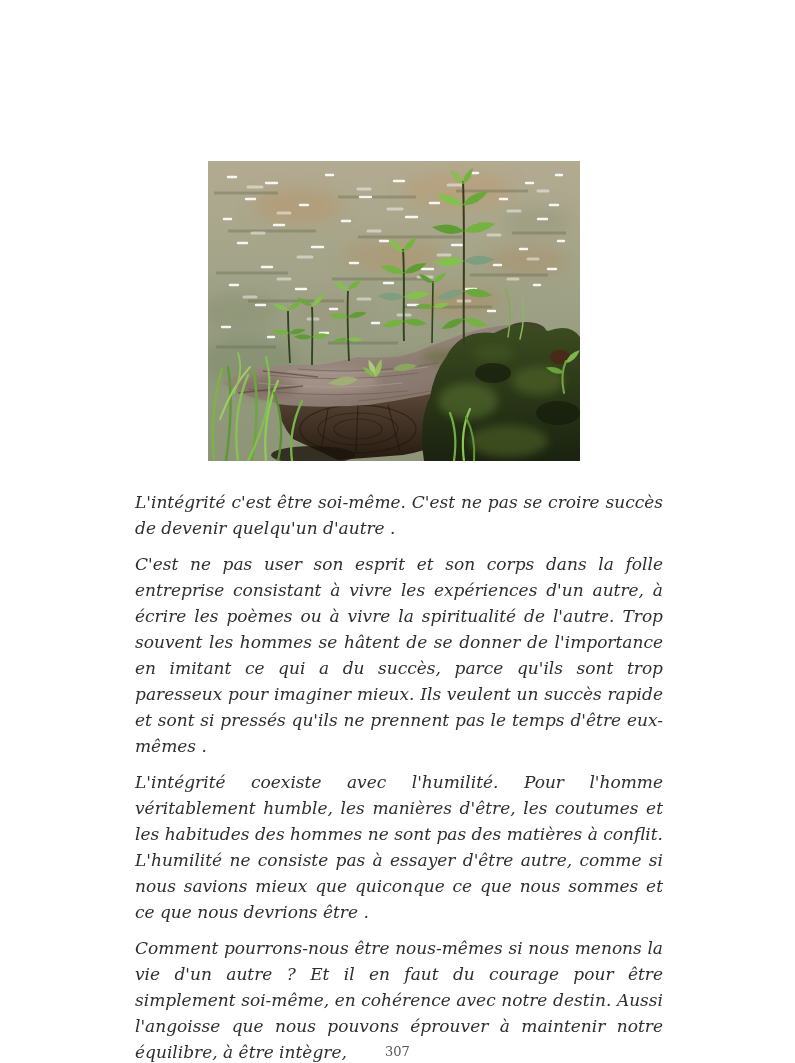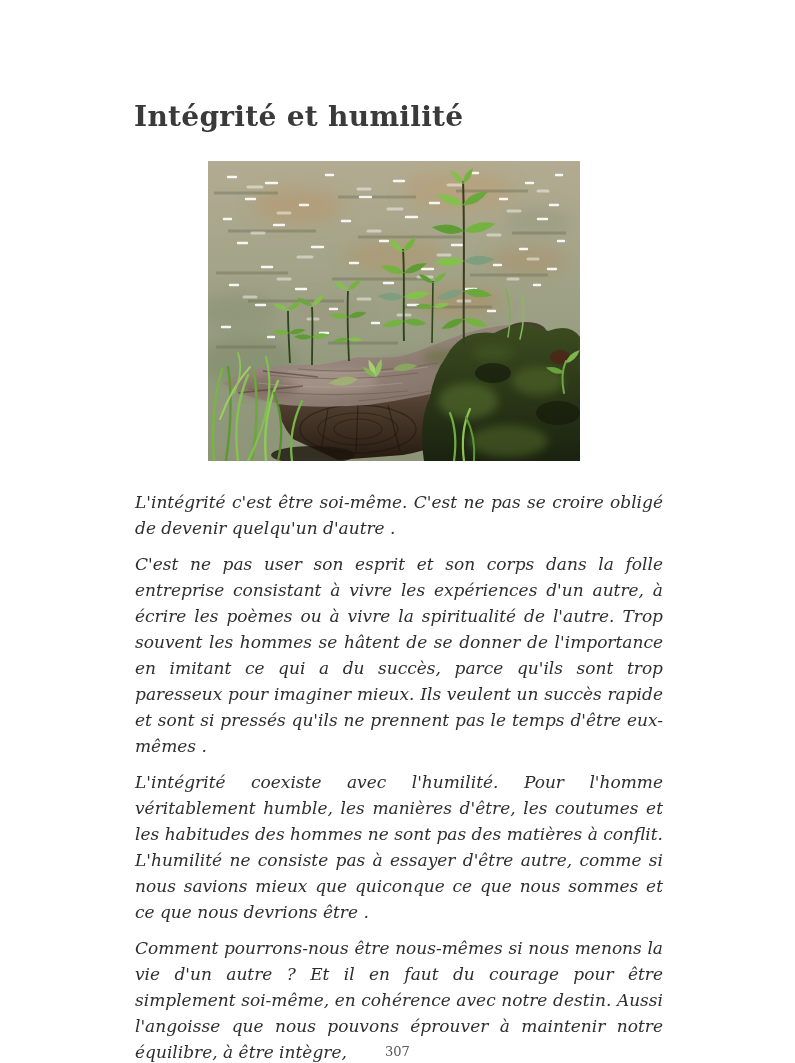--- a/index.html
+++ b/index.html
@@ -64,21 +64,20 @@
     color: #575757;
     font-style: normal;
     margin-top: 28px;
   }
 </style>
 </head>
 <body>
 
 <div class="page">
 
-  <h1 class="title">Intégrité et humilité</h1>
 
   <figure class="photo">
     <svg viewBox="0 0 372 300" preserveAspectRatio="none">
       <defs>
         <linearGradient id="waterG" x1="0" y1="0" x2="0" y2="1">
           <stop offset="0" stop-color="#b3ab91"></stop>
           <stop offset="0.35" stop-color="#a3a489"></stop>
           <stop offset="0.7" stop-color="#949a7e"></stop>
           <stop offset="1" stop-color="#8d9478"></stop>
         </linearGradient>
@@ -234,21 +233,21 @@
         <use href="#leaf" transform="translate(168,216) rotate(-110)" fill="#a9cc77"></use>
         <use href="#leaf" transform="translate(168,216) rotate(-70)" fill="#93bf60"></use>
         <use href="#leaf" transform="translate(168,216) rotate(-140) scale(0.9)" fill="#86b355"></use>
         <use href="#leaf" transform="translate(150,218) rotate(175) scale(1.6)" fill="#9fb273" opacity="0.9"></use>
         <use href="#leaf" transform="translate(185,208) rotate(-5) scale(1.3)" fill="#8aa55e"></use>
       </g>
     </svg>
   </figure>
 
   <div class="text-block">
-    <p>L'intégrité c'est être soi-même. C'est ne pas se croire obligé de devenir quelqu'un d'autre .</p>
+    <p>L'intégrité c'est être soi-même. C'est ne pas se croire succès de devenir quelqu'un d'autre .</p>
     <p>C'est ne pas user son esprit et son corps dans la folle entreprise consistant à vivre les expériences d'un autre, à écrire les poèmes ou à vivre la spiritualité de l'autre. Trop souvent les hommes se hâtent de se donner de l'importance en imitant ce qui a du succès, parce qu'ils sont trop paresseux pour imaginer mieux. Ils veulent un succès rapide et sont si pressés qu'ils ne prennent pas le temps d'être eux-mêmes .</p>
     <p>L'intégrité coexiste avec l'humilité. Pour l'homme véritablement humble, les manières d'être, les coutumes et les habitudes des hommes ne sont pas des matières à conflit. L'humilité ne consiste pas à essayer d'être autre, comme si nous savions mieux que quiconque ce que nous sommes et ce que nous devrions être .</p>
     <p>Comment pourrons-nous être nous-mêmes si nous menons la vie d'un autre ? Et il en faut du courage pour être simplement soi-même, en cohérence avec notre destin. Aussi l'angoisse que nous pouvons éprouver à maintenir notre équilibre, à être intègre,</p>
   </div>
 
   <div class="page-number">307</div>
 
 </div>
 
 </body></html>

